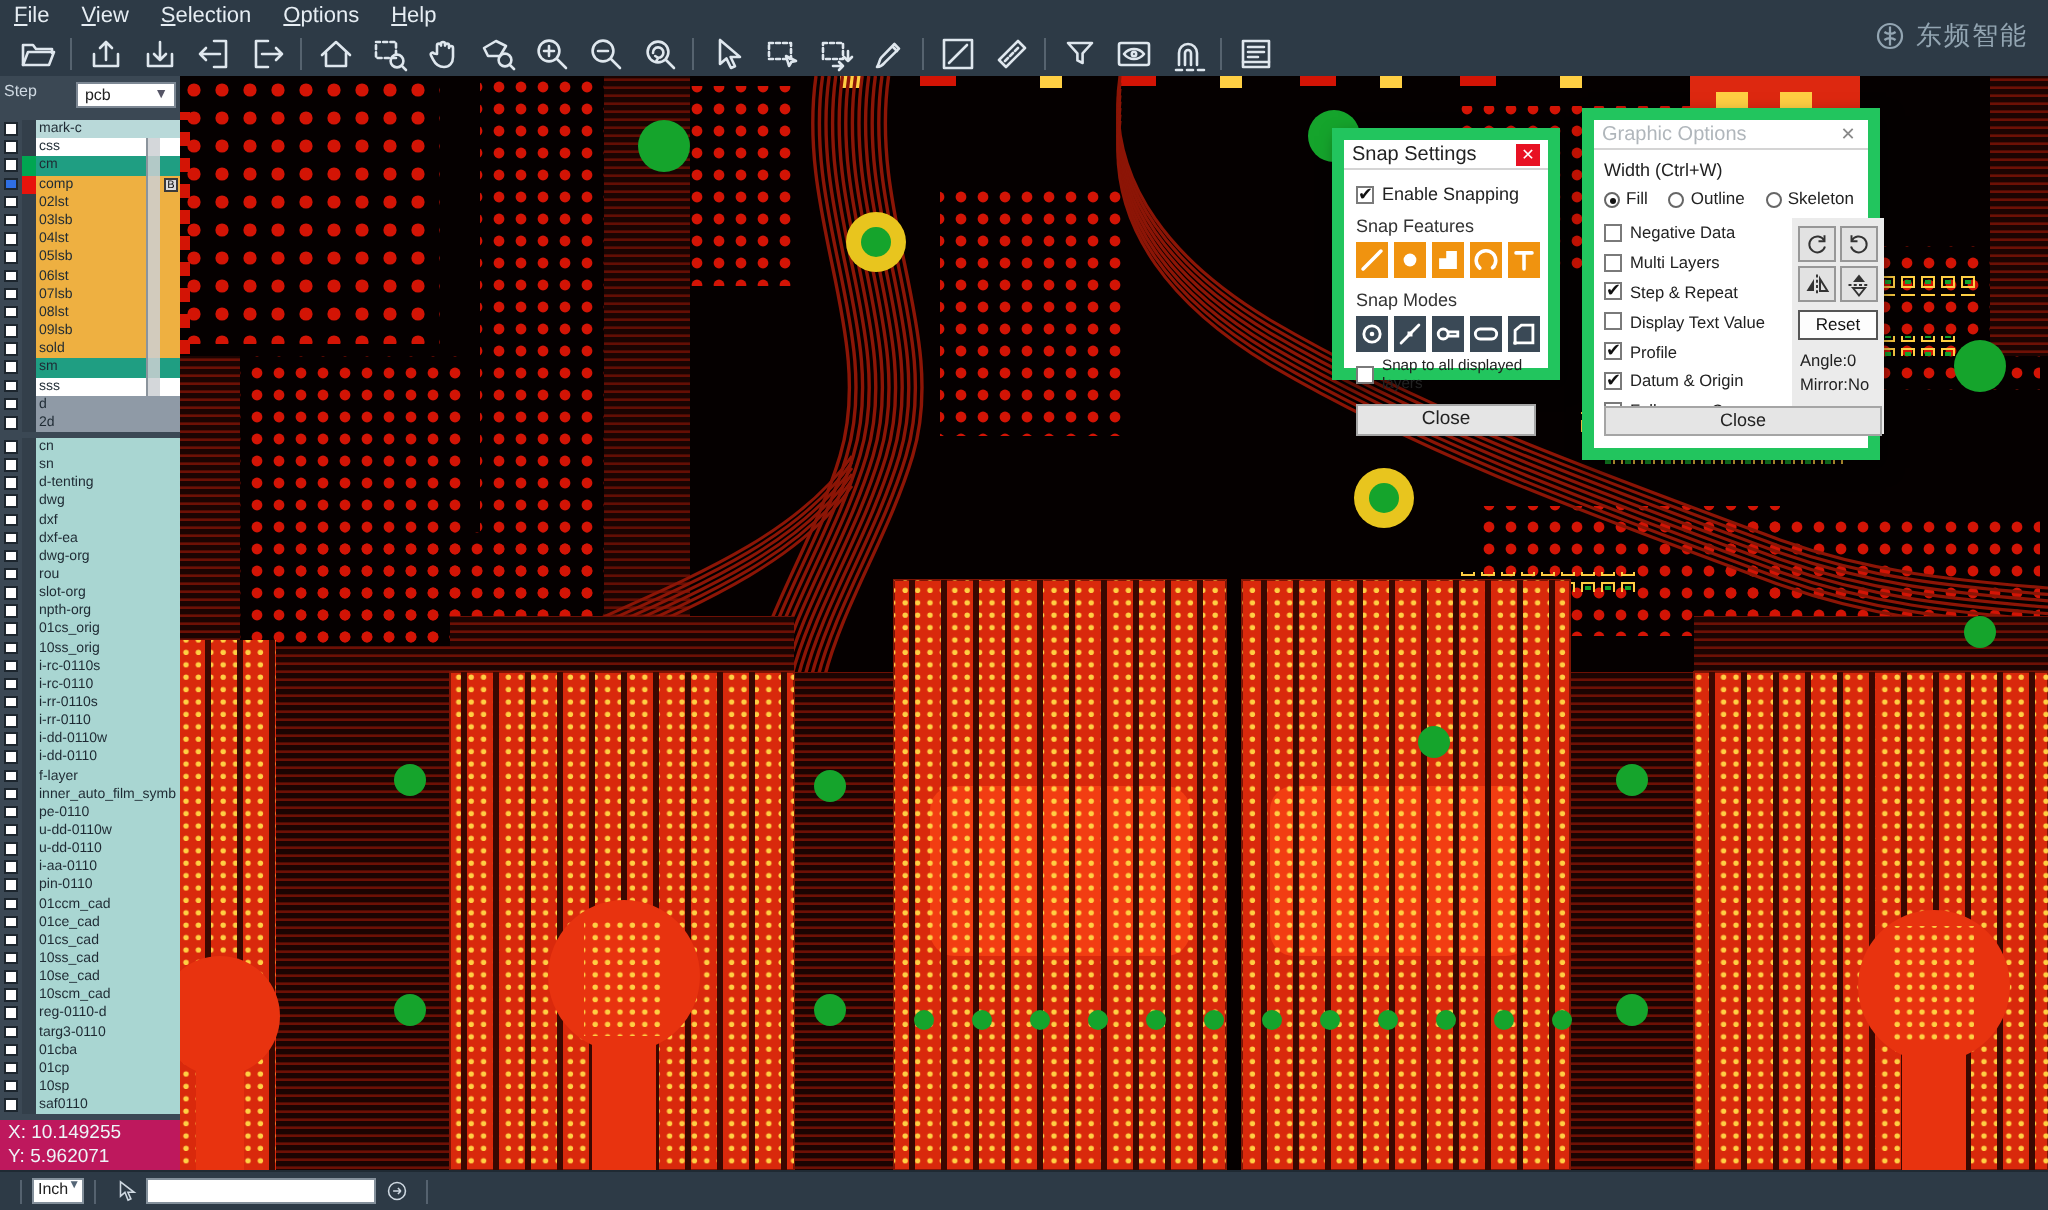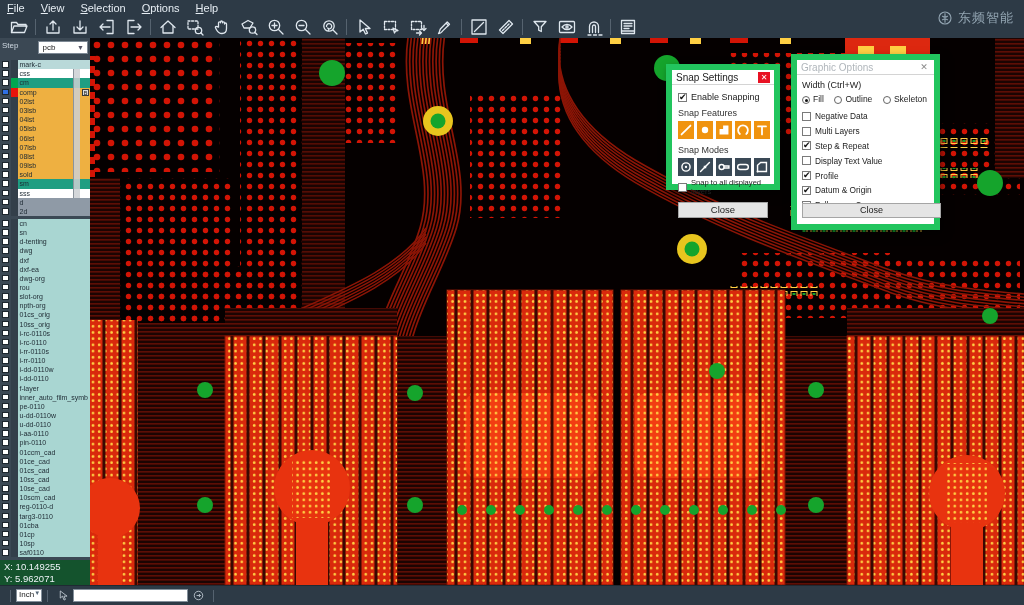--- a/index.html
+++ b/index.html
@@ -33,21 +33,21 @@
 .chipc{width:7px;flex:none;background:#333f4a}
 .lbl{flex:1;font-size:7px;line-height:9.2px;color:#1e2a33;padding-left:2px;white-space:nowrap;overflow:hidden;background:#36424e}
 .lrow.m .lbl{background:#b9d9d9}
 .lrow.w .lbl{background:#ffffff}
 .lrow.t .lbl{background:#1f9e82}
 .lrow.o .lbl{background:#eeb041}
 .lrow.g .lbl{background:#8f9aa6}
 .l2 .lbl{background:#a9d6d2;line-height:9.15px}
 .badge{position:absolute;right:1px;top:1px;width:7px;height:7px;background:#dcdcdc;border:1px solid #3a3a3a;font-size:5.5px;line-height:6px;text-align:center;color:#111}
 .scrollstrip{position:absolute;left:73px;top:31px;width:7px;height:129px;background:rgba(205,208,212,.85);border-left:1px solid #8b949c}
-.xybox{position:absolute;left:0;top:522px;width:90px;height:25px;background:#14532d;color:#eef4f8;font-size:9.5px;line-height:12px;padding:1px 4px}
+.xybox{position:absolute;left:0;top:522px;width:90px;height:25px;background:#be185d;color:#eef4f8;font-size:9.5px;line-height:12px;padding:1px 4px}
 
 .canvas{position:absolute;left:90px;top:38px;width:934px;height:547px;background:#000;cursor:crosshair}
 .canvas svg{display:block;width:100%;height:100%}
 
 .dlg{position:absolute;background:#fff;border:6px solid #22c55e;box-shadow:3px 4px 8px rgba(0,0,0,.5);color:#222}
 .dlg-title{height:15px;display:flex;align-items:center;padding:0 4px;border-bottom:1px solid #d4d4d4;font-size:10px}
 .snapdlg{left:666px;top:64px;width:114px;height:126px}
 .snapdlg .dlg-title{color:#222}
 .xred{margin-left:auto;width:12px;height:11px;background:#e81123;color:#fff;font-size:8px;line-height:11px;text-align:center;cursor:pointer}
 .xgray{margin-left:auto;width:12px;height:11px;color:#8a8a8a;font-size:9px;line-height:11px;text-align:center;cursor:pointer}
@@ -1087,20 +1087,49 @@
                 <span class="tick">✔</span>
               </span>
               <span>Datum &amp; Origin</span>
             </div>
 
             <div class="optrow">
               <span class="cbx"></span>
               <span>Fullscreen Cursor</span>
             </div>
           </div>
+        <div class="tpanel">
+          <div class="tbtns">
+            <span class="tfbtn">
+                <svg>
+                  <use href="#t-cw"></use>
+                </svg>
+              </span>
+            <span class="tfbtn">
+                <svg>
+                  <use href="#t-ccw"></use>
+                </svg>
+              </span>
+            <span class="tfbtn">
+                <svg>
+                  <use href="#t-fh"></use>
+                </svg>
+              </span>
+            <span class="tfbtn">
+                <svg>
+                  <use href="#t-fv"></use>
+                </svg>
+              </span>
+          </div>
+          <span class="resetbtn">Reset</span>
+          <div class="tinfo">
+            <div>Angle:0</div>
+            <div>Mirror:No</div>
+          </div>
+        </div>
       </div>
       <div class="gfxclose">Close</div>
     </div>
   </div>
 
   <div class="bottombar">
     <span class="bsep"></span>
     <span class="unitbox">
       <span>Inch</span>
       <span class="chev">▼</span>

